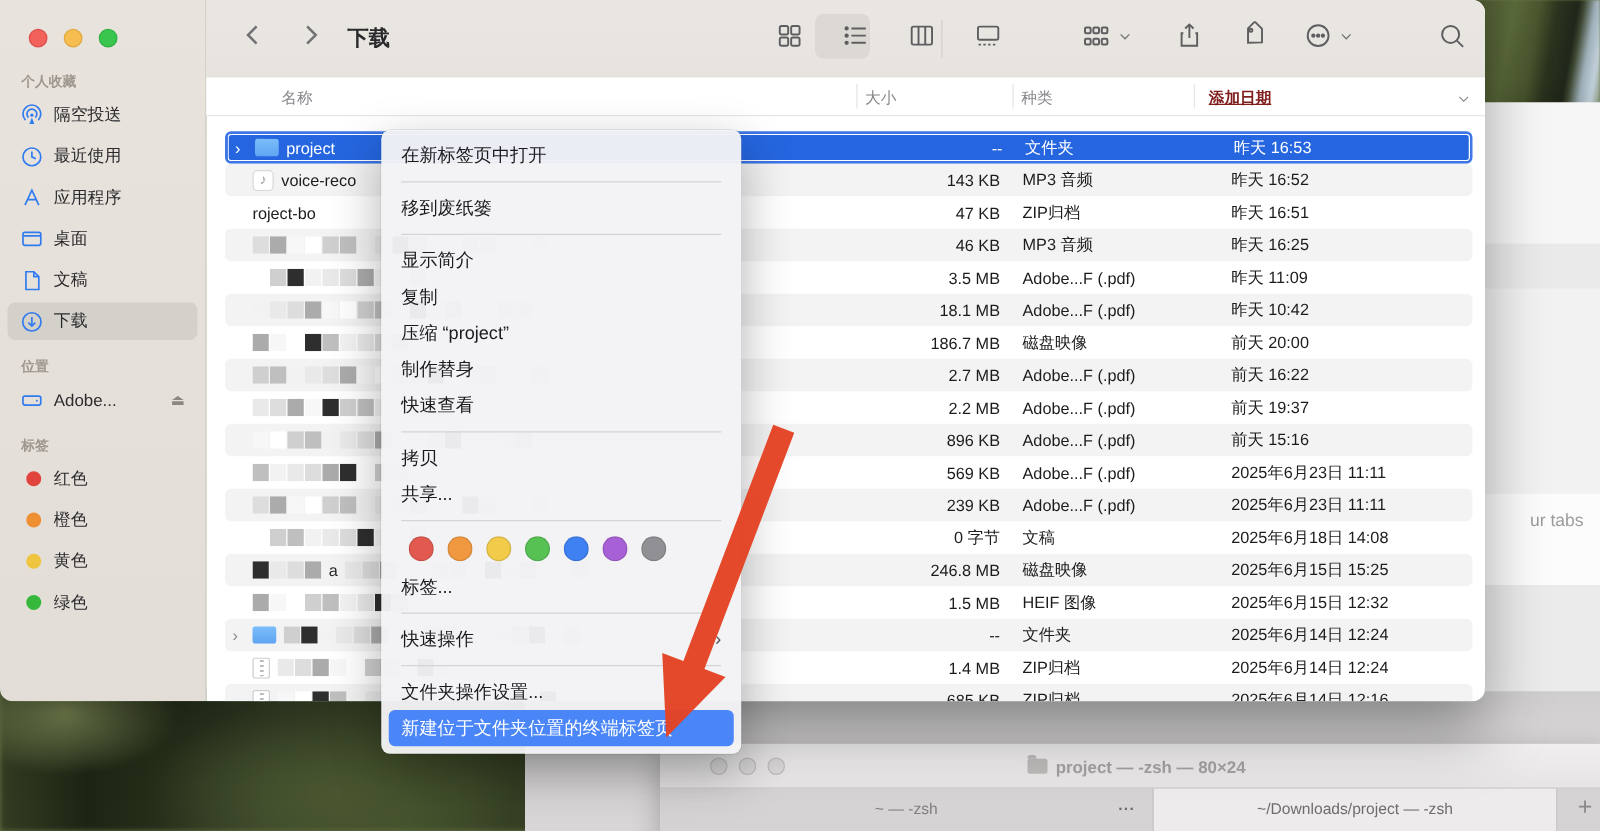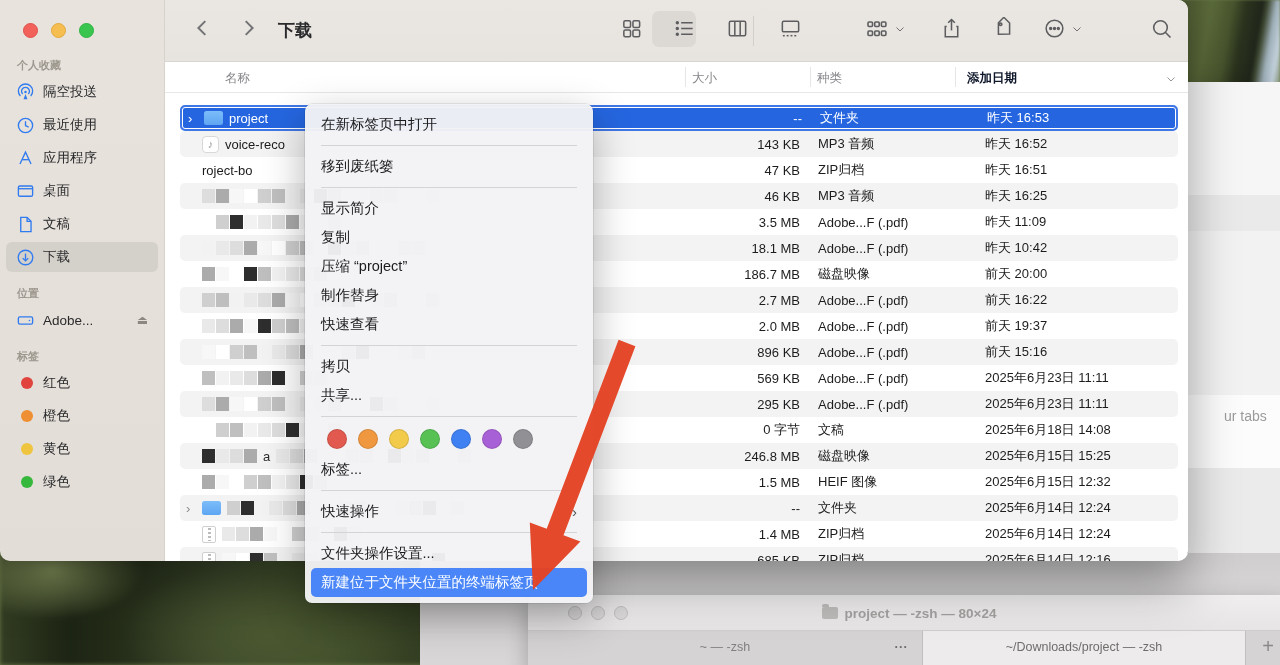--- a/index.html
+++ b/index.html
@@ -84,21 +84,21 @@
   #tb-title { position:absolute; left:113px; top:19px; font-size:17px; font-weight:bold; color:#2a2a2c; }
   .viewsel { position:absolute; left:487px; top:11px; width:44px; height:36px; background:#dcd9d5; border-radius:7px; }
   .chev { margin-left:5px; }
   .chev svg { stroke:#727274; stroke-width:2; }
   #tb-divider { position:absolute; left:588px; top:16px; width:1px; height:30px; background:#d2cfca; }
 
   #colheader { height:31px; position:relative; font-size:12.5px; color:#85858a; flex:none;
     border-bottom:1px solid #e7e7e7; background:#fff; }
   .colh { position:absolute; top:8px; }
   .colsep { position:absolute; top:5px; width:1px; height:20px; background:#e6e6e6; }
-  #colh-date { font-weight:bold; color:#0f172a; }
+  #colh-date { font-weight:bold; color:#7f1d1d;text-decoration:underline; }
   #sort-chev { position:absolute; left:1000px; top:11px; }
   #sort-chev svg { stroke:#87878c; stroke-width:1.8; fill:none; }
 
   #rows { flex:1; padding-top:12px; overflow:hidden; }
   .row { height:26px; margin:0 10px 0 15px; display:flex; align-items:center; font-size:13px;
     color:#1c1c1e; border-radius:5px; }
   .row.striped { background:#f4f3f4; }
   .row.selected { background:#2566e0; border:2px solid #4077e6; box-shadow:inset 0 0 0 1px #ffffff;
     color:#ffffff; }
   .cell-name { width:500px; display:flex; align-items:center; gap:6px; padding-left:6px; overflow:hidden; flex:none; }
@@ -556,21 +556,21 @@
               <span style="background: rgb(171, 171, 171);"></span>
               <span style="background: rgb(247, 247, 247);"></span>
               <span style="background: rgb(46, 46, 46);"></span>
               <span style="background: rgb(207, 207, 207);"></span>
               <span style="background: rgb(191, 191, 191);"></span>
               <span style="background: rgb(242, 242, 242);"></span>
               <span style="background: rgb(233, 233, 233);"></span>
               <span style="background: rgb(221, 221, 221);"></span>
             </div>
           </div>
-          <div class="cell-size">2.0 MB</div>
+          <div class="cell-size">2.2 MB</div>
           <div class="cell-kind">Adobe...F (.pdf)</div>
           <div class="cell-date">前天 19:37</div>
         </div>
         <div class="row striped">
           <div class="cell-name">
             <span class="disc"></span>
             <div class="mosaic">
               <span style="background: rgb(247, 247, 247);"></span>
               <span style="background: rgb(255, 255, 255);"></span>
               <span style="background: rgb(207, 207, 207);"></span>
@@ -630,21 +630,21 @@
               <span style="background: rgb(171, 171, 171);"></span>
               <span style="background: rgb(247, 247, 247);"></span>
               <span style="background: rgb(255, 255, 255);"></span>
               <span style="background: rgb(46, 46, 46);"></span>
               <span style="background: rgb(191, 191, 191);"></span>
               <span style="background: rgb(242, 242, 242);"></span>
               <span style="background: rgb(233, 233, 233);"></span>
               <span style="background: rgb(221, 221, 221);"></span>
             </div>
           </div>
-          <div class="cell-size">295 KB</div>
+          <div class="cell-size">239 KB</div>
           <div class="cell-kind">Adobe...F (.pdf)</div>
           <div class="cell-date">2025年6月23日 11:11</div>
         </div>
         <div class="row">
           <div class="cell-name">
             <span class="disc"></span>
             <div class="mosaic">
               <span style="background: rgb(255, 255, 255);"></span>
               <span style="background: rgb(207, 207, 207);"></span>
               <span style="background: rgb(191, 191, 191);"></span>

